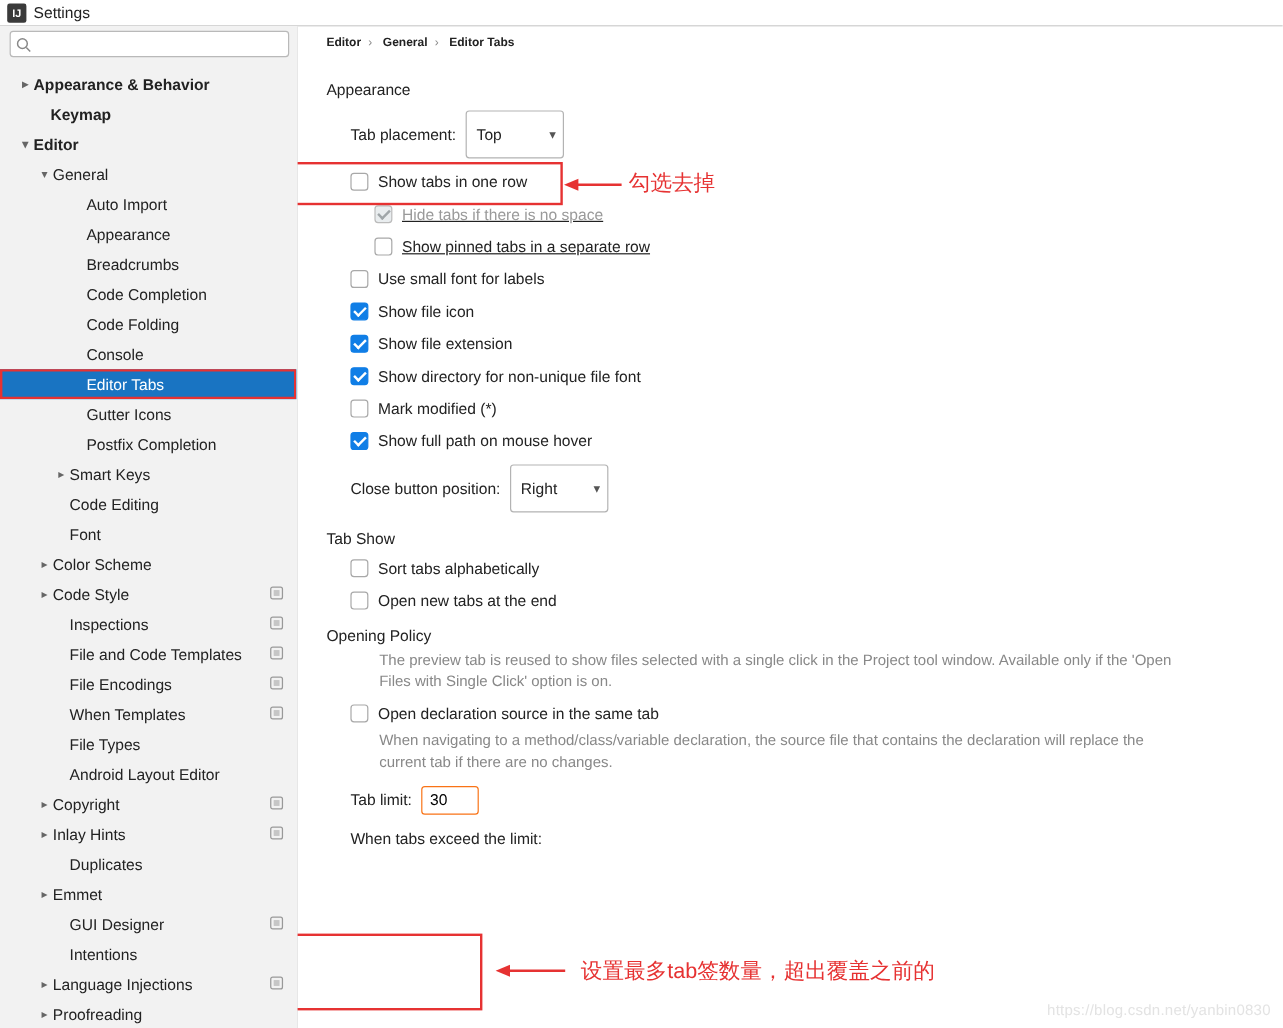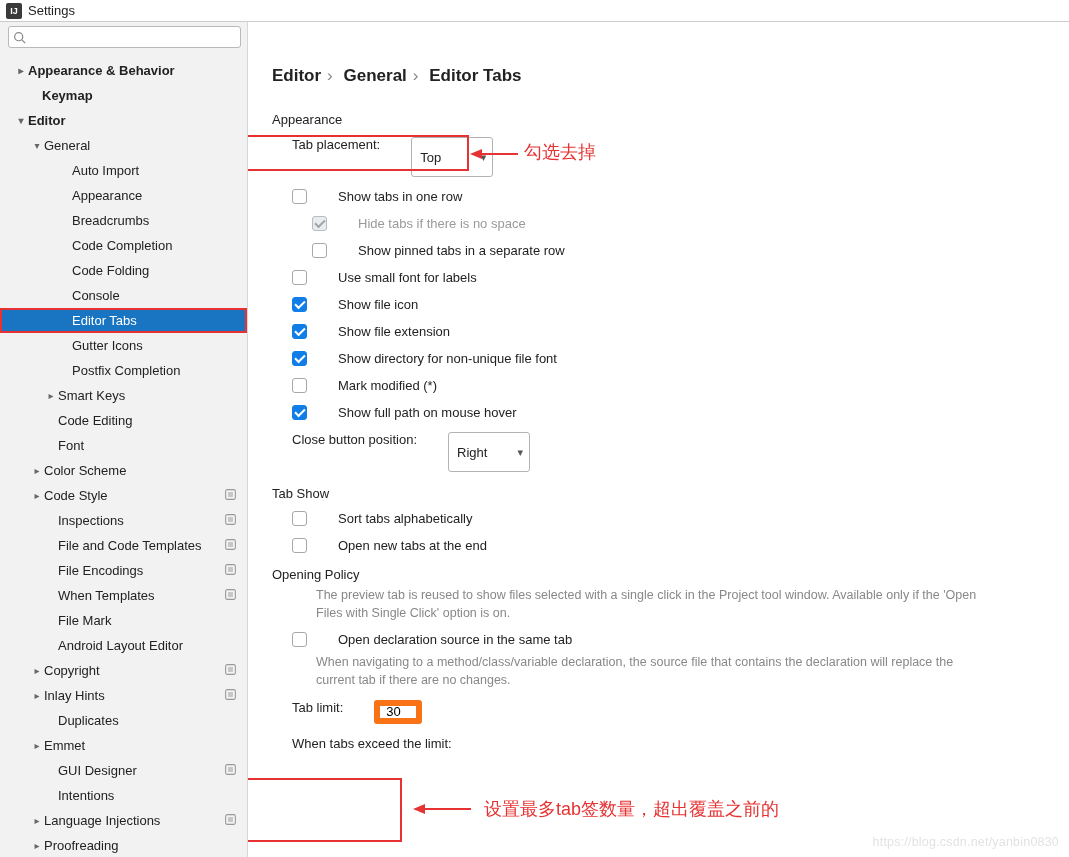--- a/index.html
+++ b/index.html
@@ -15,37 +15,37 @@
 .search-box input { border: none; outline: none; flex: 1; font-size: 12px; background: transparent; margin-left: 2px; }
 .tree { flex: 1; padding-top: 4px; }
 .tree-item { display: flex; align-items: center; height: 25px; padding-left: var(--indent, 12px); cursor: pointer; color: #222; position: relative; }
 .tree-item.bold { font-weight: bold; }
 .tree-item.selected { background: #1974c2; color: #fff; }
 .tree-item.highlighted { box-shadow: inset 0 0 0 2px #e63232; }
 .tree-item .chev { width: 14px; display: inline-flex; justify-content: center; color: #666; font-size: 10px; }
 .tree-item .spacer { width: 14px; display:inline-block; }
 .tree-item .cfg-icon { margin-left:auto; margin-right:10px; color:#999; }
 .content { flex: 1; padding: 6px 20px 12px 24px; overflow-y: auto; overscroll-behavior: contain; position: relative; }
-.breadcrumb { font-size: 17px; padding: 2px 0 12px 0; margin-top: 36px; }
+.breadcrumb { font-size: 10px; padding: 2px 0 12px 0; }
 .breadcrumb b { font-weight: bold; }
 .breadcrumb .sep { color: #888; padding: 0 6px; }
 .section-title { font-size: 13px; color: #222; margin-top: 14px; margin-bottom: 10px; }
-.form-row { display: flex; align-items: flex-start; margin-bottom: 12px; padding-left: 20px; gap: 23px; }
-.form-row.sub { padding-left: 40px; }
+.form-row { display: flex; align-items: center; margin-bottom: 12px; padding-left: 20px; }
+.form-row.sub { padding-left: 40px; text-decoration: underline; }
 .form-row .inline-label { margin-right: 8px; }
 .select { border: 1px solid #b3b3b3; border-radius: 3px; height: 40px; min-width: 82px; padding: 0 22px 0 8px; background: #fff; display: inline-flex; align-items: center; position: relative; font-size: 13px; }
 .select::after { content: "▾"; position: absolute; right: 6px; color: #555; font-size: 11px; }
 .check { width: 15px; height: 15px; border: 1px solid #a8a8a8; border-radius: 3px; margin-right: 8px; display: inline-flex; align-items: center; justify-content: center; flex-shrink: 0; background:#fff; }
 .check.checked { background: #107ee6; border-color:#107ee6; }
 .check.checked::after { content: ""; width: 4px; height: 8px; border: solid #fff; border-width: 0 2px 2px 0; transform: rotate(45deg) translate(-1px,-1px); }
 .check.disabled { border-color:#bbb; background: #e9edef; }
 .check.disabled.checked::after { border-color:#a0a6a9; }
 .disabled-text { color: #9a9a9a; }
 .hint { color: #888; font-size: 12.5px; line-height: 1.45; padding-left: 44px; padding-right: 60px; margin: -6px 0 10px 0; }
-.text-input { border: 6px solid #f97316; border-radius: 3px; height: 24px; width: 48px; padding: 0 6px; font-size: 13px; background:#fff; }
+.text-input { border: 1px solid #f97316; border-radius: 3px; height: 24px; width: 48px; padding: 0 6px; font-size: 13px; background:#fff; }
 
 .anno-box { position: absolute; border: 2px solid #e63232; pointer-events: none; }
 .anno-text { position: absolute; color: #e63232; font-size: 18px; font-family: "Microsoft YaHei", sans-serif; }
 .arrow { position: absolute; }
 .arrow svg { overflow: visible; }
 .watermark { position: absolute; right: 10px; bottom: 8px; color: #e3e3e3; font-size: 12.5px; letter-spacing: 0.2px; pointer-events:none; }
 </style>
 </head>
 <body>
 
@@ -170,21 +170,21 @@
           <div class="tree-item" style="--indent: 44px;">
             <span class="spacer"></span>
             <span>When Templates</span>
             <span class="cfg-icon"><svg width="13" height="13" viewBox="0 0 16 16">
                 <rect x="2" y="2" width="12" height="12" rx="2" fill="none" stroke="currentColor" stroke-width="1.3"></rect>
                 <rect x="5" y="5" width="6" height="6" fill="currentColor" opacity="0.5"></rect>
               </svg></span>
           </div>
           <div class="tree-item" style="--indent: 44px;">
             <span class="spacer"></span>
-            <span>File Mark</span>
+            <span>File Types</span>
           </div>
           <div class="tree-item" style="--indent: 44px;">
             <span class="spacer"></span>
             <span>Android Layout Editor</span>
           </div>
           <div class="tree-item" style="--indent: 30px;">
             <span class="chev">▸</span>
             <span>Copyright</span>
             <span class="cfg-icon"><svg width="13" height="13" viewBox="0 0 16 16">
                 <rect x="2" y="2" width="12" height="12" rx="2" fill="none" stroke="currentColor" stroke-width="1.3"></rect>

